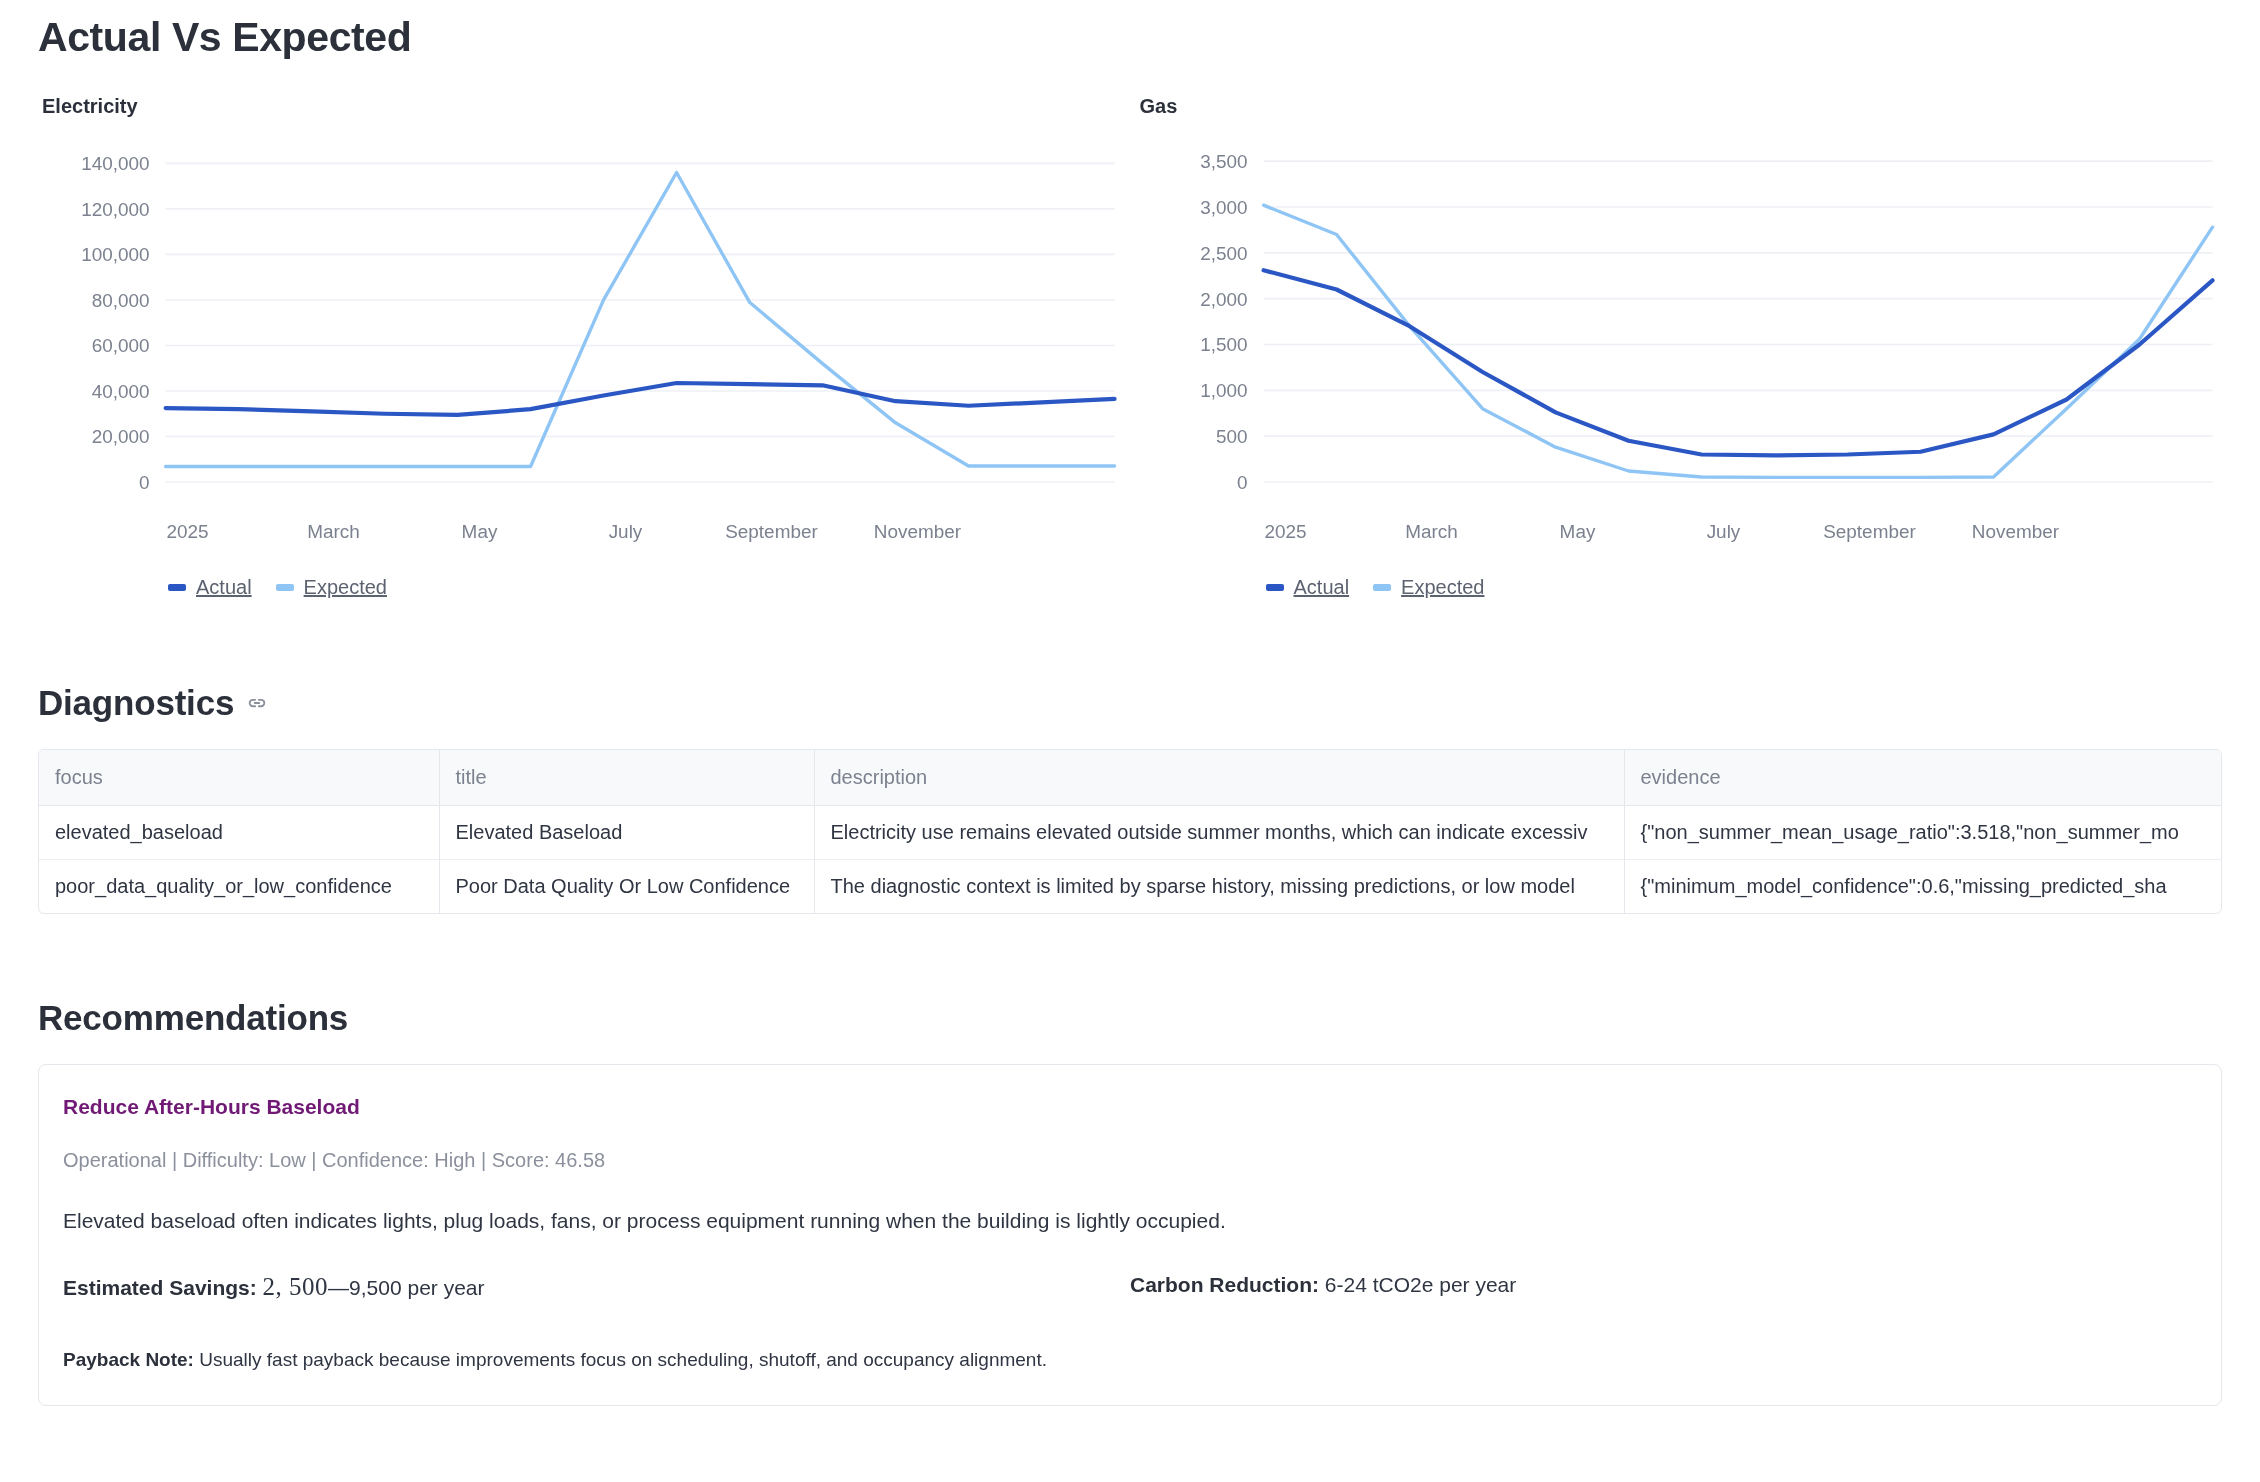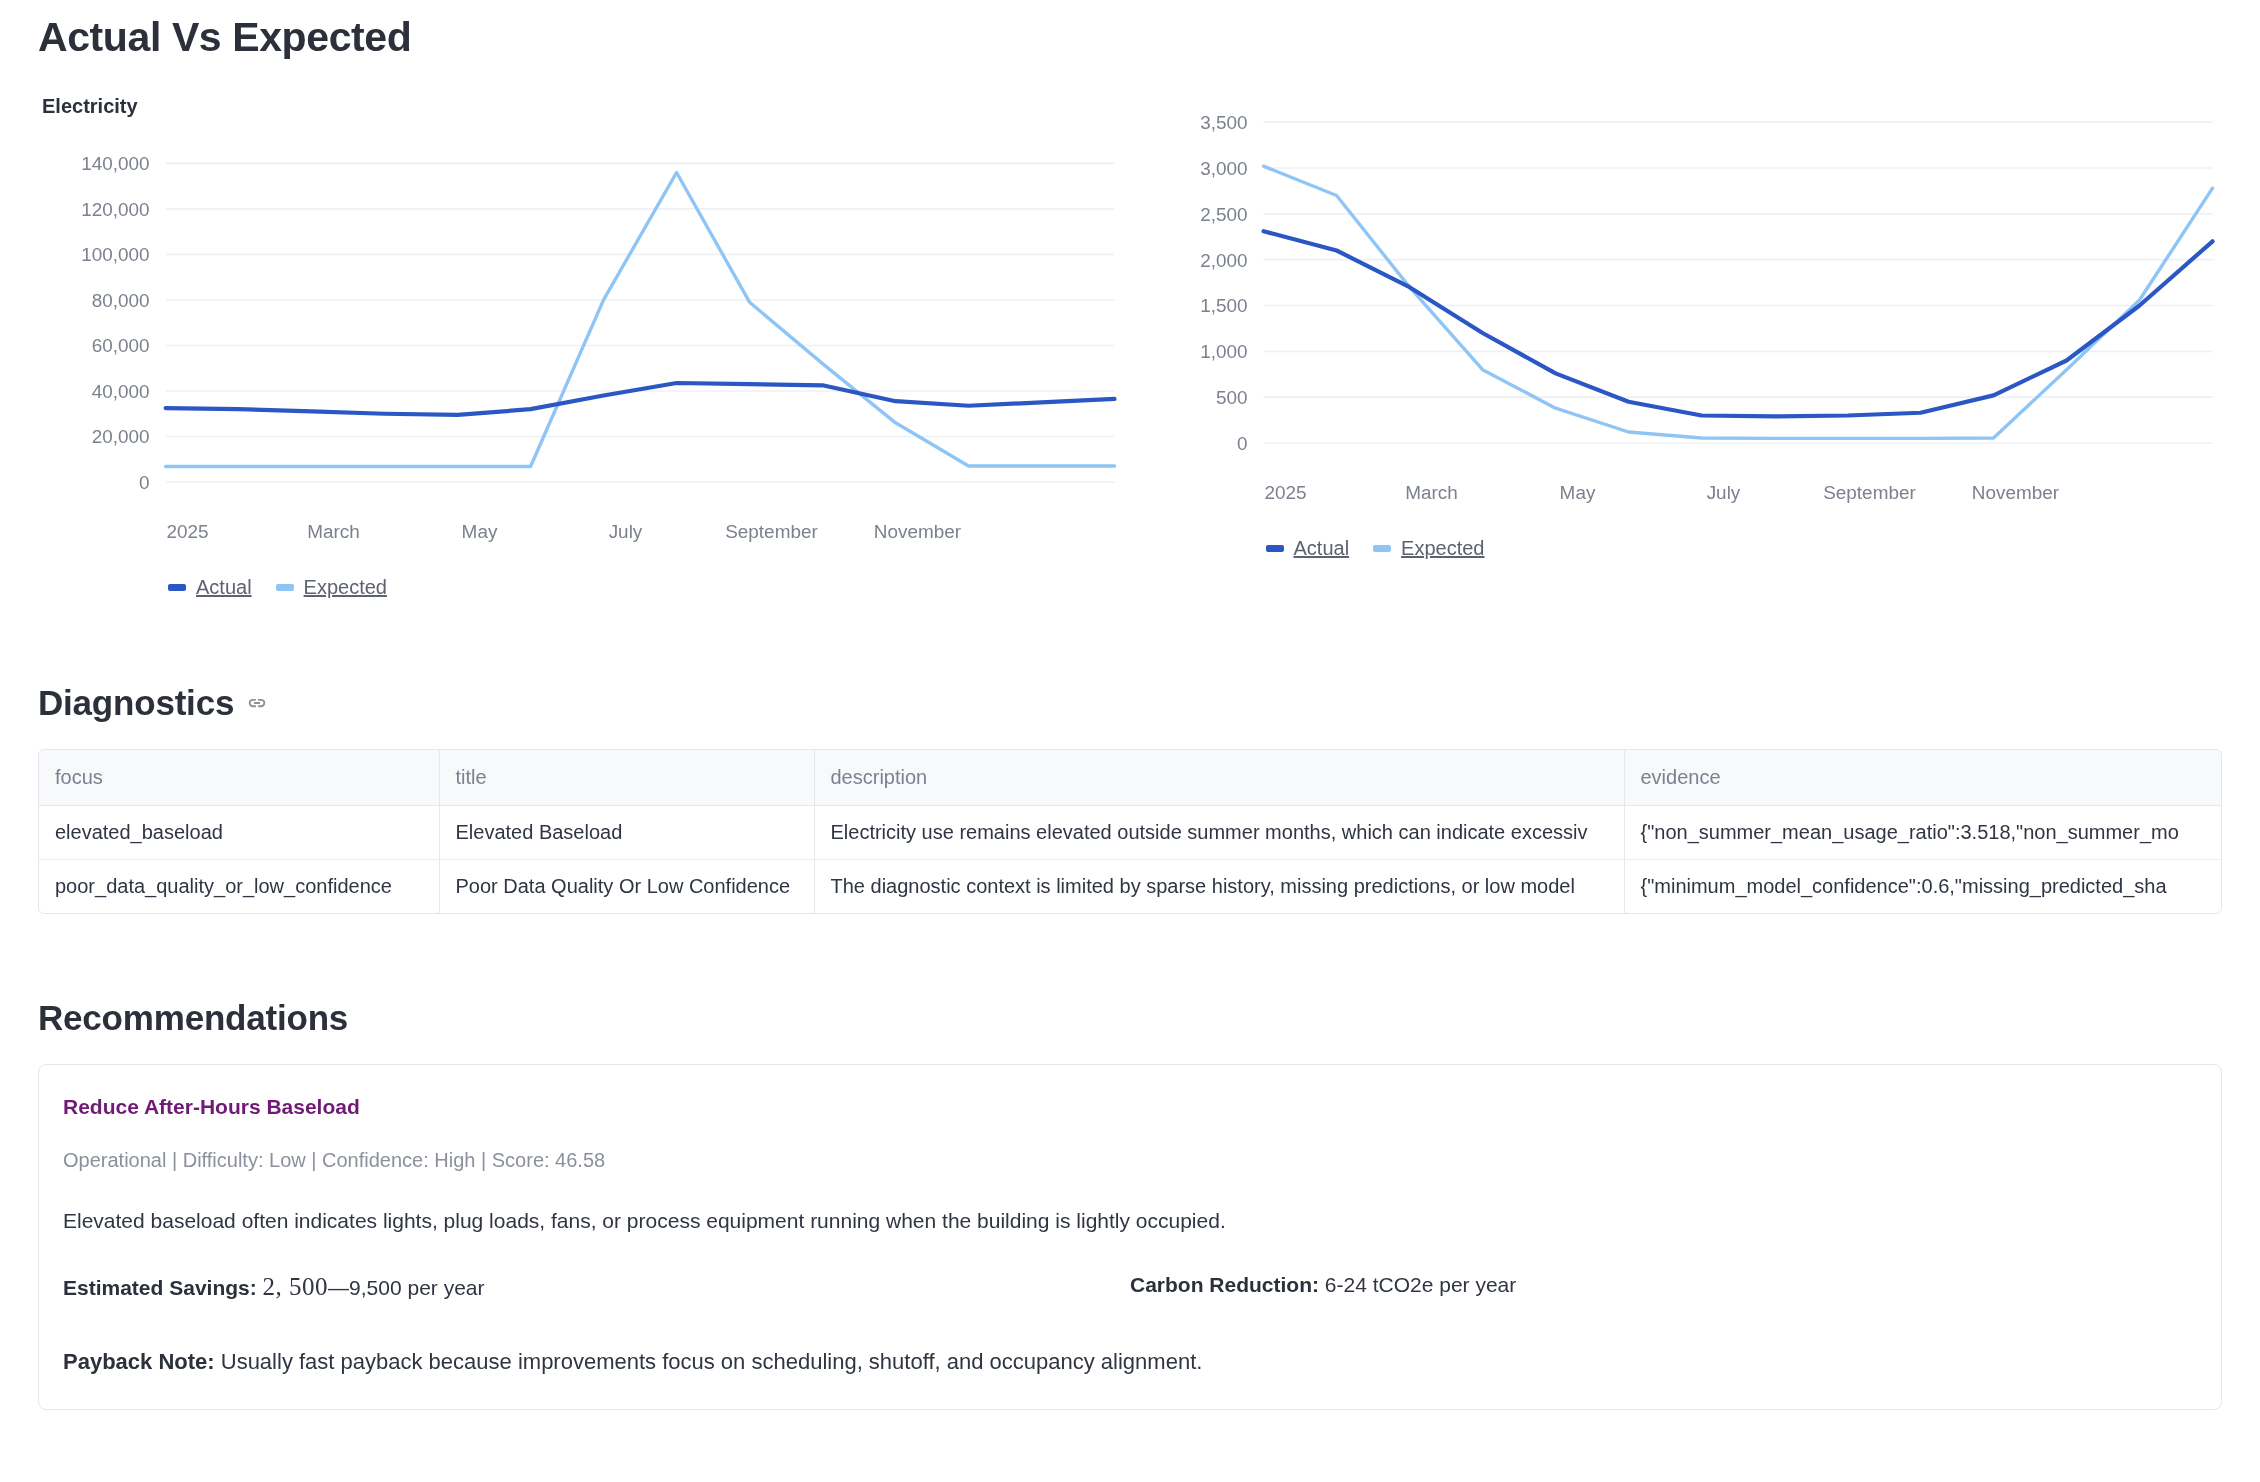--- a/index.html
+++ b/index.html
@@ -141,21 +141,21 @@
     font-size: 21px;
   }
   .rec-metric { width: 50%; }
   .rec-metric .lbl { font-weight: 700; color: #2b303b; }
   .math-money {
     font-family: "Liberation Serif", serif;
     font-size: 25px;
     letter-spacing: 0.5px;
   }
   .math-dash { font-family: "Liberation Sans", sans-serif; }
-  .rec-payback { font-size: 22px; color: #2f3542; margin-top: 48px; }
+  .rec-payback { font-size: 19px; color: #2f3542; margin-top: 48px; }
   .rec-payback .lbl { font-weight: 700; color: #2b303b; }
 </style>
 </head>
 <body>
 
 <h1 class="page-title">Actual Vs Expected</h1>
 
 <div class="charts-row">
 
   <div class="chart-block">
@@ -194,20 +194,21 @@
         <span>Actual</span>
       </div>
       <div class="legend-item">
         <span class="legend-swatch" style="background:#8ec5f5"></span>
         <span>Expected</span>
       </div>
     </div>
   </div>
 
   <div class="chart-block">
+    <div class="chart-caption">Gas</div>
     <div class="chart-area">
       <svg class="plot-svg" id="svg-chart-1" viewBox="0 0 1090 420" preserveAspectRatio="none">
           <line x1="128" x2="1080" y1="348" y2="348" stroke="#eef0f5" stroke-width="1.6"></line>
           <text x="112" y="355" text-anchor="end" fill="#7b818e" font-size="19" font-family="&quot;Liberation Sans&quot;, sans-serif">0</text>
           <line x1="128" x2="1080" y1="302.1666666666667" y2="302.1666666666667" stroke="#eef0f5" stroke-width="1.6"></line>
           <text x="112" y="309.1666666666667" text-anchor="end" fill="#7b818e" font-size="19" font-family="&quot;Liberation Sans&quot;, sans-serif">500</text>
           <line x1="128" x2="1080" y1="256.3333333333333" y2="256.3333333333333" stroke="#eef0f5" stroke-width="1.6"></line>
           <text x="112" y="263.3333333333333" text-anchor="end" fill="#7b818e" font-size="19" font-family="&quot;Liberation Sans&quot;, sans-serif">1,000</text>
           <line x1="128" x2="1080" y1="210.5" y2="210.5" stroke="#eef0f5" stroke-width="1.6"></line>
           <text x="112" y="217.5" text-anchor="end" fill="#7b818e" font-size="19" font-family="&quot;Liberation Sans&quot;, sans-serif">1,500</text>

